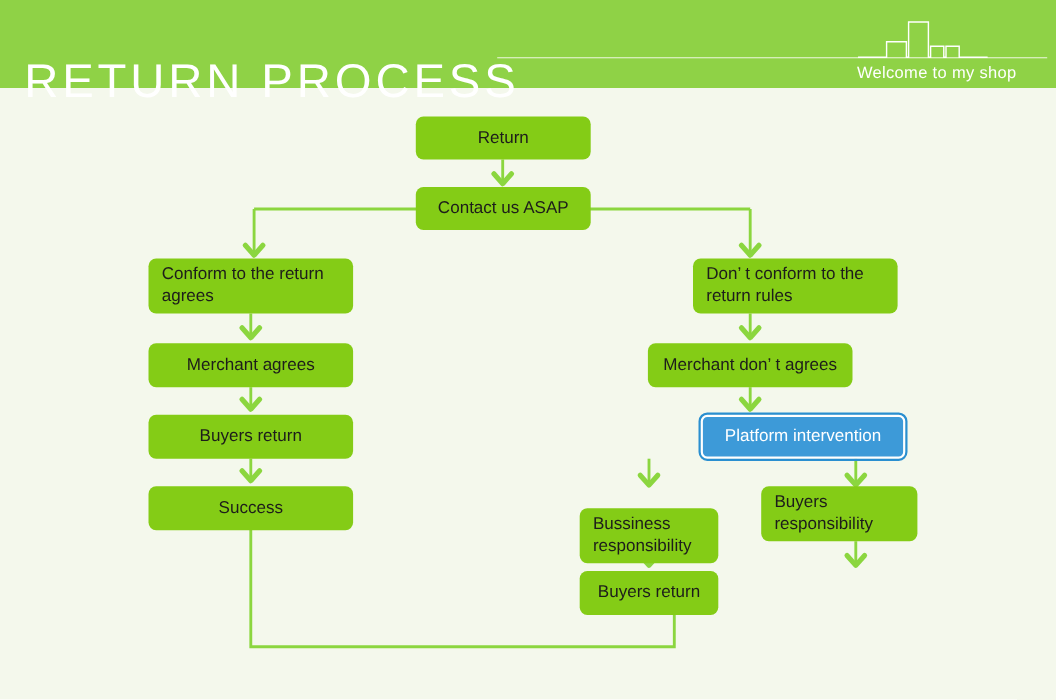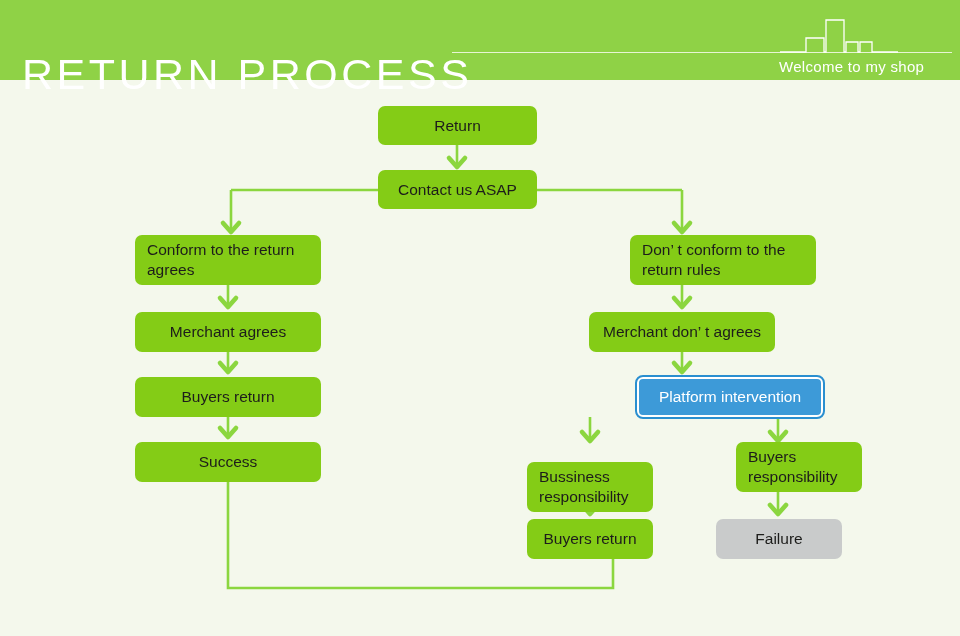--- a/index.html
+++ b/index.html
@@ -193,26 +193,23 @@
     </div>
 
     <div class="node blue center" style="left:589px; top:297px; width:186px; height:40px;margin-left:48px;">
       <span>Platform intervention</span>
     </div>
 
     <div class="node left" style="left:527px; top:382px; width:126px; height:50px;">
       <span>Bussiness responsibility</span>
     </div>
 
-    <div class="node left" style="left:736px; top:362px; width:126px; height:50px;">
+    <div class="node left" style="left:692px; top:362px; width:142px; height:50px;">
       <span>Buyers responsibility</span>
     </div>
 
     <div class="node center" style="left:527px; top:439px; width:126px; height:40px;">
       <span>Buyers return</span>
     </div>
 
-    <div class="node gray center" style="left:716px; top:439px; width:126px; height:40px;">
-      <span>Failure</span>
-    </div>
 
   </div>
 </div>
 
 </body></html>

